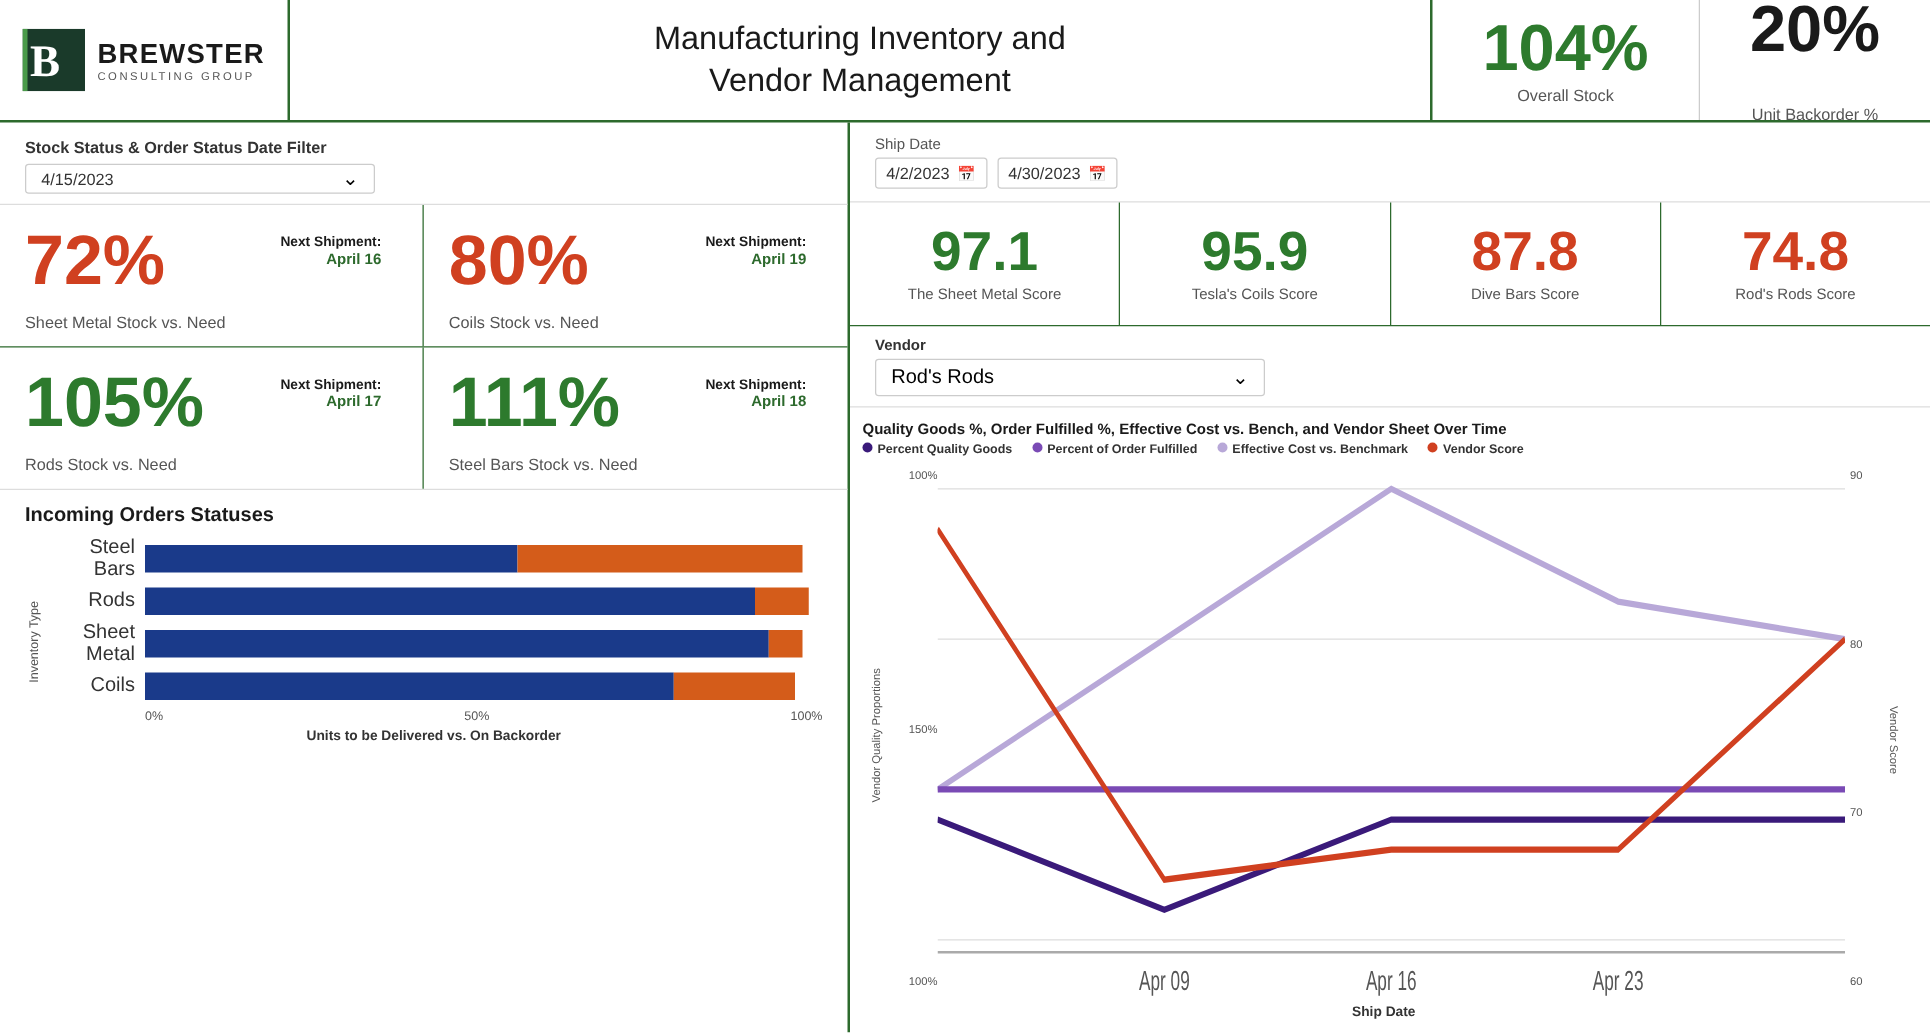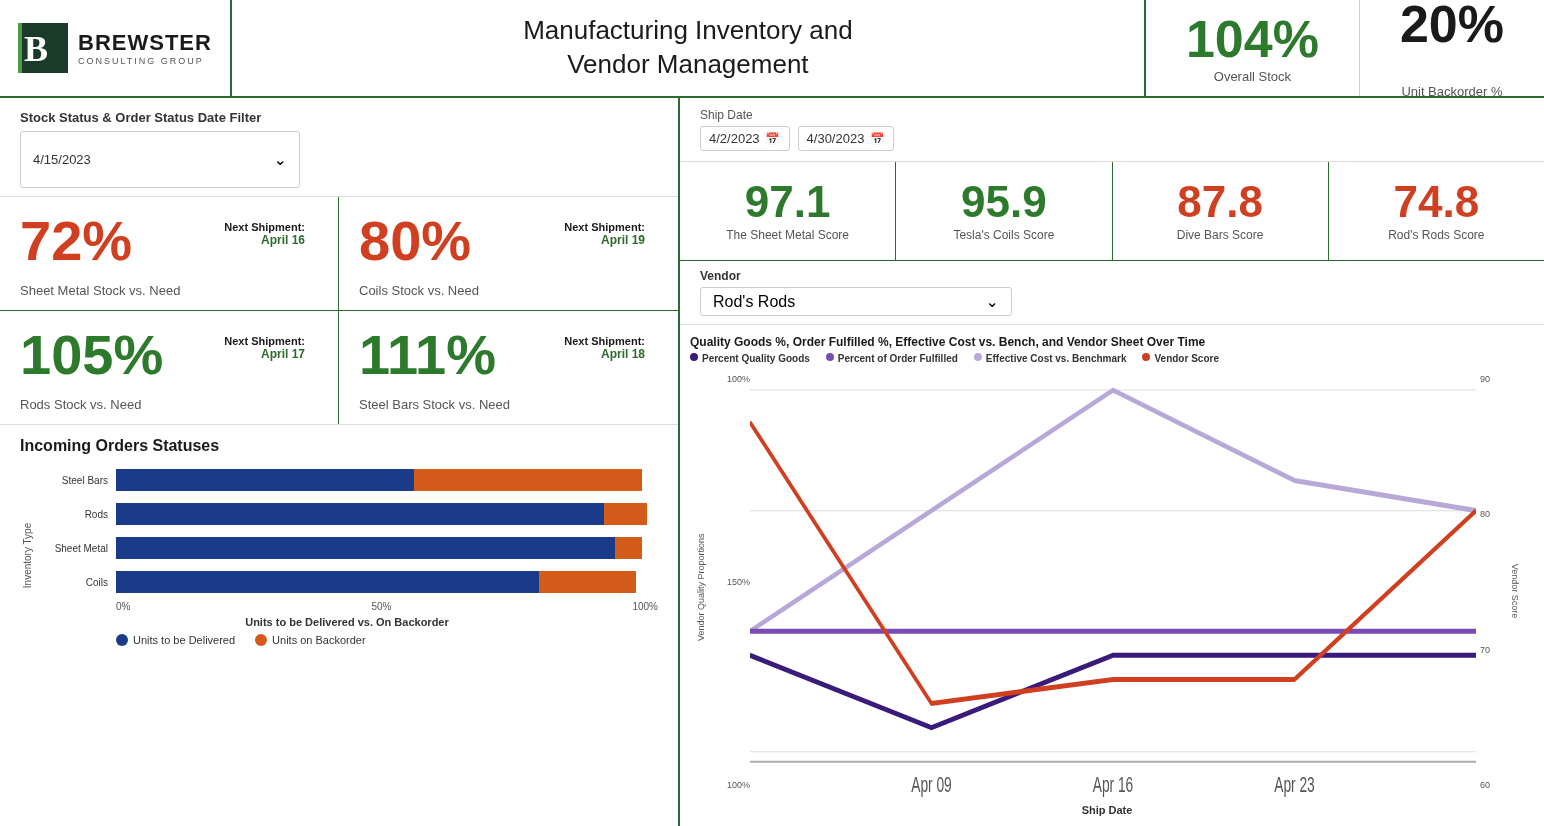--- a/index.html
+++ b/index.html
@@ -74,21 +74,21 @@
     .filter-section {
       padding: 12px 20px 8px 20px;
       border-bottom: 1px solid #ddd;
     }
     .filter-label { font-size: 13px; font-weight: 600; color: #333; margin-bottom: 6px; }
     .filter-select {
       display: flex;
       align-items: center;
       border: 1px solid #ccc;
       border-radius: 3px;
-      padding: 18px 12px;
+      padding: 1px 12px;
       width: 280px;
       justify-content: space-between;
       cursor: pointer;
       background: #fff;
     }
     .filter-select-text { font-size: 13px; color: #333; }
 
     .stock-grid {
       display: grid;
       grid-template-columns: 1fr 1fr;
@@ -126,21 +126,21 @@
     }
     .orders-title { font-size: 16px; font-weight: 700; color: #1a1a1a; margin-bottom: 10px; }
     .bar-row {
       display: flex;
       align-items: center;
       height: 30px;
       margin-bottom: 4px;
     }
     .bar-label {
       width: 80px;
-      font-size: 10px;
+      font-size: 16px;
       color: #333;
       text-align: right;
       padding-right: 8px;
       flex-shrink: 0;
     }
     .bar-track {
       flex: 1;
       height: 22px;
       position: relative;
       display: flex;
@@ -375,30 +375,20 @@
               </div>
             </div>
 
             <div class="x-axis">
               <span class="x-label">0%</span>
               <span class="x-label">50%</span>
               <span class="x-label">100%</span>
             </div>
             <div class="x-axis-title">Units to be Delivered vs. On Backorder</div>
 
-            <div class="legend">
-              <div class="legend-item">
-                <div class="legend-dot" style="background:#1a3a8a;"></div>
-                <span>Units to be Delivered</span>
-              </div>
-              <div class="legend-item">
-                <div class="legend-dot" style="background:#d45c1a;"></div>
-                <span>Units on Backorder</span>
-              </div>
-            </div>
           </div>
         </div>
       </div>
     </div>
   </div>
 
   <div class="right-panel">
 
     <div class="ship-date-section">
       <div style="display:flex; flex-direction:column;">

